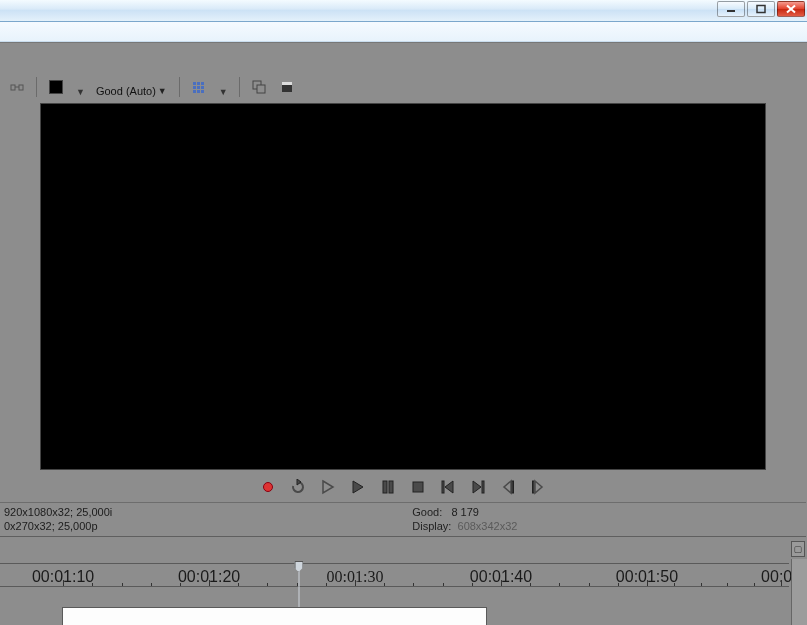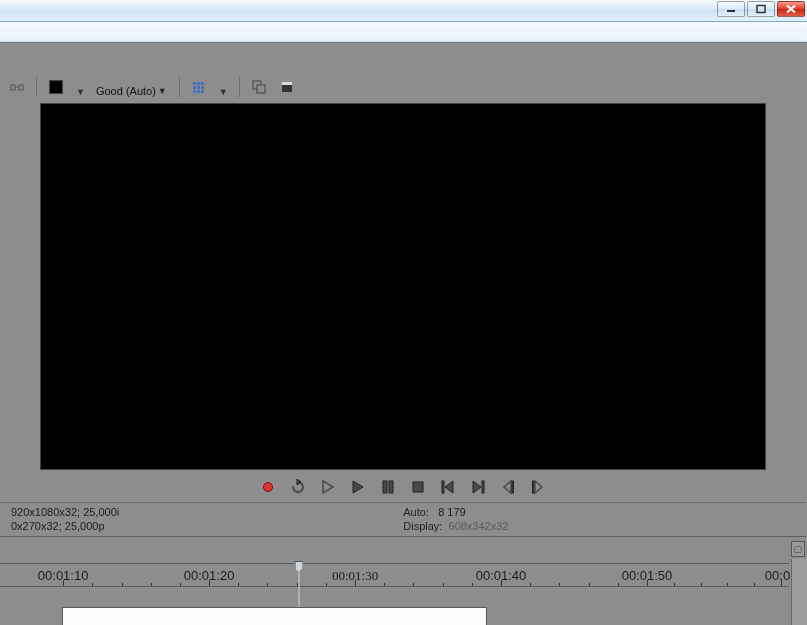--- a/index.html
+++ b/index.html
@@ -102,22 +102,22 @@
     color:#333;
   }
   .t-btn svg{width:16px;height:16px;fill:#4a4a4a;stroke:#222;}
   .rec-dot{width:10px;height:10px;border-radius:50%;background:#d33;border:1px solid #801;}
 
   .status-row {
     height:34px;
     display:flex;
     font-size:11px;
     color:#1c1c1c;
-    padding:2px 11px;
-    gap:24px;
+    padding:2px 4px;
+    gap:40px;
     border-top:1px solid #6d6d6d;
     background:#8d8d8d;
   }
   .status-col{display:flex;flex-direction:column;line-height:14px}
   .status-col.right{margin-left:260px}
   .status-label{color:#222}
   .status-dim{color:#5a5a5a}
 
   
   .timeline-wrap {
@@ -136,21 +136,21 @@
     font-size:9px;
   }
   .ruler {
     position:absolute; left:0; right:18px; top:24px; height:24px;
     border-top:1px solid #5a5a5a;
     border-bottom:1px solid #5a5a5a;
     background:#8d8d8d;
   }
   .tick-label{
     position:absolute; top:4px;
-    font-size:13px; color:#1a1a1a;
+    font-size:16px; color:#1a1a1a;
     transform:translateX(-50%);
     white-space:nowrap;
   }
   .tick{position:absolute;bottom:0;width:1px;height:6px;background:#333}
   .tick.small{height:3px}
   .playhead {
     position:absolute; top:22px; width:9px; height:11px;
     background:#cfd6dd;border:1px solid #555;
     clip-path: polygon(0 0,100% 0,100% 60%,50% 100%,0 60%);
     transform:translateX(-50%);
@@ -303,21 +303,21 @@
       </div>
     </div>
 
     <div class="status-row">
       <div class="status-col">
         <span>920x1080x32; 25,000i</span>
         <span>0x270x32; 25,000p</span>
       </div>
       <div class="status-col right">
         <span>
-          <span class="status-label">Auto:</span>&nbsp;&nbsp;
+          <span class="status-label">Good:</span>&nbsp;&nbsp;
           <span>8 179</span>
         </span>
         <span>
           <span class="status-label">Display:</span>&nbsp;
           <span class="status-dim">608x342x32</span>
         </span>
       </div>
     </div>
   </div>
 

